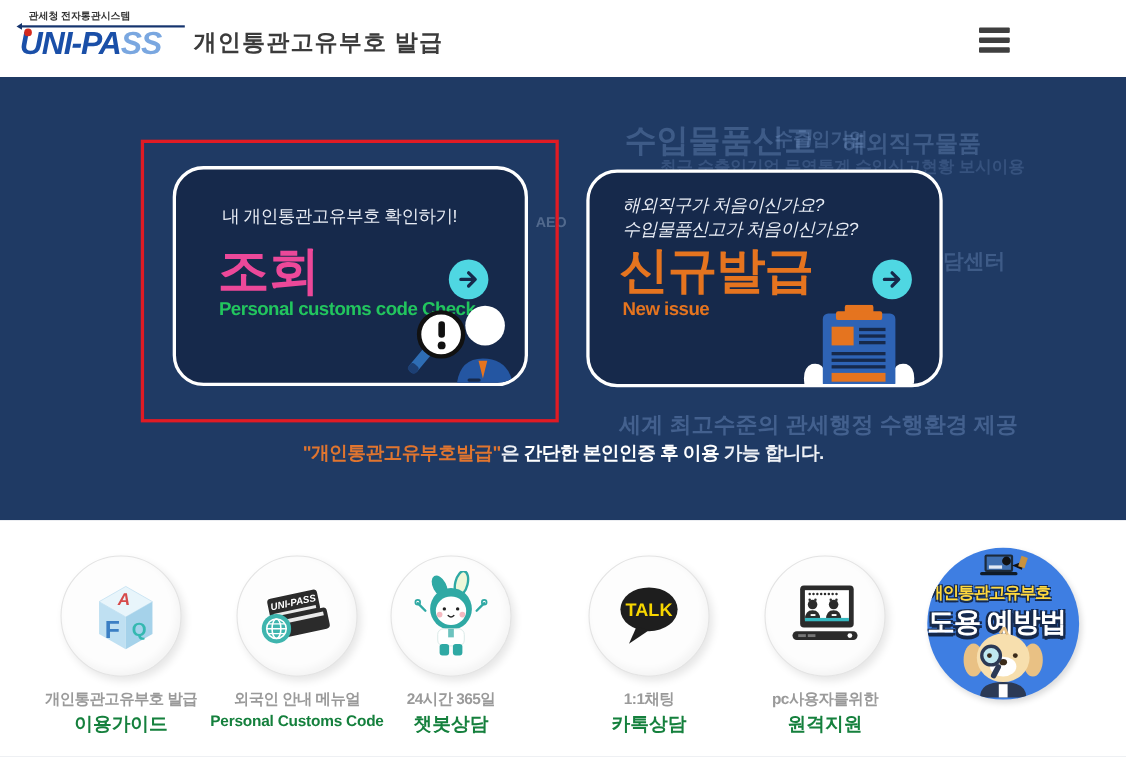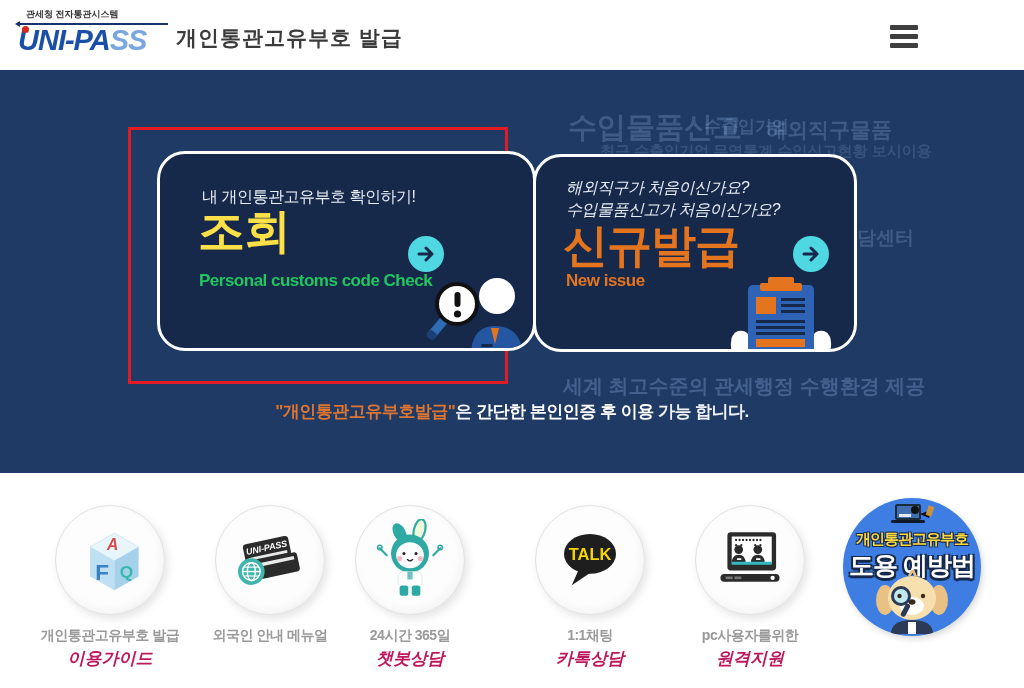--- a/index.html
+++ b/index.html
@@ -26,27 +26,27 @@
   .wm-2 { left:704px; top:45px;  font-size:17px; }
   .wm-3 { left:766px; top:46px;  font-size:21px; }
   .wm-4 { left:600px; top:72px;  font-size:15px; color:rgba(135,168,220,0.22); }
   .wm-5 { left:838px; top:155px; font-size:19px; }
   .wm-6 { left:563px; top:303px; font-size:20px; color:rgba(135,168,220,0.35); }
   .wm-7 { left:487px; top:124px; font-size:13px; color:rgba(200,215,240,0.30); }
 
   .highlight-box { position:absolute; left:128px; top:57px; width:380px; height:257px; border:3px solid #e01b24; }
 
   .card { position:absolute; background:#16294b; border:3px solid #ffffff; border-radius:28px; overflow:hidden; cursor:pointer; }
-  .card-check { left:157px; top:81px;  width:379px; height:200px; }
+  .card-check { left:157px; top:81px;  width:323px; height:200px; }
   .card-issue { left:533px; top:84px;  width:324px; height:198px; }
   .card-sub { position:absolute; color:#e9edf5; font-size:16px; letter-spacing:-0.5px; }
   .card-title { position:absolute; font-weight:bold; letter-spacing:-1px; line-height:1; }
   .card-en { position:absolute; font-weight:bold; letter-spacing:-0.5px; }
   .card-check .card-sub   { left:42px; top:33px; }
-  .card-check .card-title { left:38px; top:53px; font-size:47px; color:#fde047; }
+  .card-check .card-title { left:38px; top:68px; font-size:47px; color:#ec4899; }
   .card-check .card-en    { left:39px; top:117px; font-size:17px; color:#22c55e; }
   .card-issue .card-sub   { left:30px; top:20px; line-height:1.4;font-style:italic; }
   .card-issue .card-title { left:27px; top:66px; font-size:45px; color:#e5741f; }
   .card-issue .card-en    { left:30px; top:114px; font-size:17px; color:#e5741f; }
 
   .go-circle { position:absolute; width:36px; height:36px; border-radius:50%; background:#4fd7e2; display:flex; align-items:center; justify-content:center; }
   .card-check .go-circle { left:248px; top:82px; }
   .card-issue .go-circle { left:257px; top:79px; }
 
   .char { position:absolute; }
@@ -58,30 +58,30 @@
   .notice .n-white  { color:#eef1f6; }
   .notice .n-cyan   { color:#ffffff; }
 
   
   .footer { position:absolute; top:473px; left:0; width:1024px; height:215px; background:#ffffff; }
   .f-item { position:absolute; width:170px; text-align:center; cursor:pointer; }
   .f-circle { width:110px; height:110px; border-radius:50%; background:#fdfdfd; border:1px solid #e3e3e3;
               box-shadow:3px 4px 8px rgba(0,0,0,0.10), inset -3px -4px 8px rgba(0,0,0,0.04);
               margin:0 auto; display:flex; align-items:center; justify-content:center; }
   .f-top  { margin-top:12px; font-size:14px; color:#9a9a9a; font-weight:bold; letter-spacing:-0.5px; }
-  .f-main { margin-top:2px; font-size:17px; color:#be185d; font-weight:bold; letter-spacing:0px;font-style:italic; }
+  .f-main { margin-top:2px; font-size:17px; color:#15803d; font-weight:bold; letter-spacing:0px; }
   .f-main.en { font-size:14px; line-height:1.25; letter-spacing:-0.2px; }
   .f1 { left:25px;  top:32px; }
   .f2 { left:185px; top:32px; }
   .f3 { left:325px; top:32px; }
   .f4 { left:505px; top:32px; }
   .f5 { left:665px; top:32px; }
 
   .badge { position:absolute; left:843px; top:25px; width:138px; height:138px; border-radius:50%; background:#3e7ee2;
-           overflow:hidden; cursor:pointer; box-shadow:2px 3px 6px rgba(0,0,0,0.15); text-align:center; }
+           overflow:hidden; cursor:pointer; box-shadow:2px 3px 6px rgba(0,0,0,0.15); text-align:left; }
   .badge-l1 { margin-top:32px; font-size:15px; font-weight:bold; color:#ffd83d; letter-spacing:-1px;
               text-shadow:-1px -1px 0 #16294b,1px -1px 0 #16294b,-1px 1px 0 #16294b,1px 1px 0 #16294b; }
   .badge-l2 { margin-top:0px; font-size:25px; font-weight:bold; color:#ffffff; letter-spacing:-1px;
               text-shadow:-2px -1px 0 #16294b,2px -1px 0 #16294b,-2px 2px 0 #16294b,2px 2px 0 #16294b, 0 3px 0 #16294b; }
   .badge svg { position:absolute; }
   .badge .b-laptop { left:44px; top:4px; }
   .badge .b-dog { left:30px; top:72px; }
 </style>
 </head>
 <body>
@@ -200,20 +200,21 @@
         <circle cx="24" cy="58" r="15" fill="#3fb5ae"></circle>
         <circle cx="24" cy="58" r="10" fill="none" stroke="#ffffff" stroke-width="1.6"></circle>
         <ellipse cx="24" cy="58" rx="4.5" ry="10" fill="none" stroke="#ffffff" stroke-width="1.6"></ellipse>
         <line x1="14" y1="58" x2="34" y2="58" stroke="#ffffff" stroke-width="1.6"></line>
         <line x1="15.5" y1="53" x2="32.5" y2="53" stroke="#ffffff" stroke-width="1.3"></line>
         <line x1="15.5" y1="63" x2="32.5" y2="63" stroke="#ffffff" stroke-width="1.3"></line>
       </svg>
     </div>
     <div class="f-top">외국인 안내 메뉴얼</div>
     <div class="f-main en">
+      <div>Personal Customs Code</div>
     </div>
   </div>
 
   <div class="f-item f3">
     <div class="f-circle">
       <svg width="78" height="82" viewBox="0 0 90 95">
         <ellipse cx="33" cy="16" rx="7" ry="12" fill="#2fa9a4" transform="rotate(-28 33 16)"></ellipse>
         <ellipse cx="56" cy="13" rx="6.5" ry="13" fill="#eef7d9" stroke="#2fa9a4" stroke-width="2.5" transform="rotate(14 56 13)"></ellipse>
         <path d="M18 42 L10 34 M72 42 L80 34" stroke="#2fa9a4" stroke-width="2.5" stroke-linecap="round"></path>
         <circle cx="10" cy="33" r="2.5" fill="none" stroke="#2fa9a4" stroke-width="1.8"></circle>

